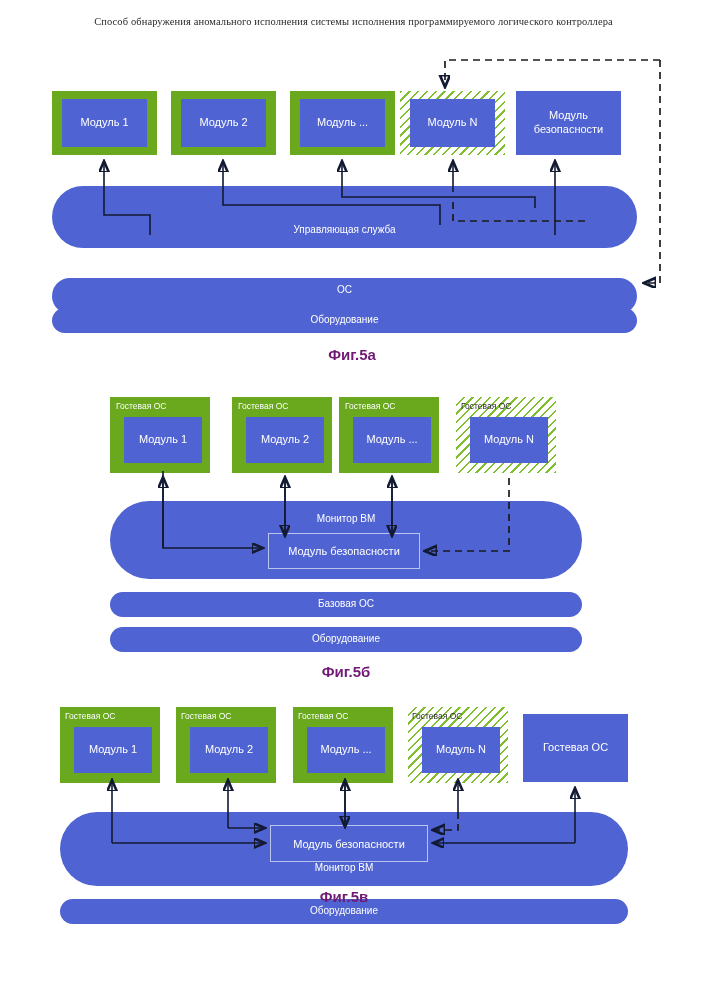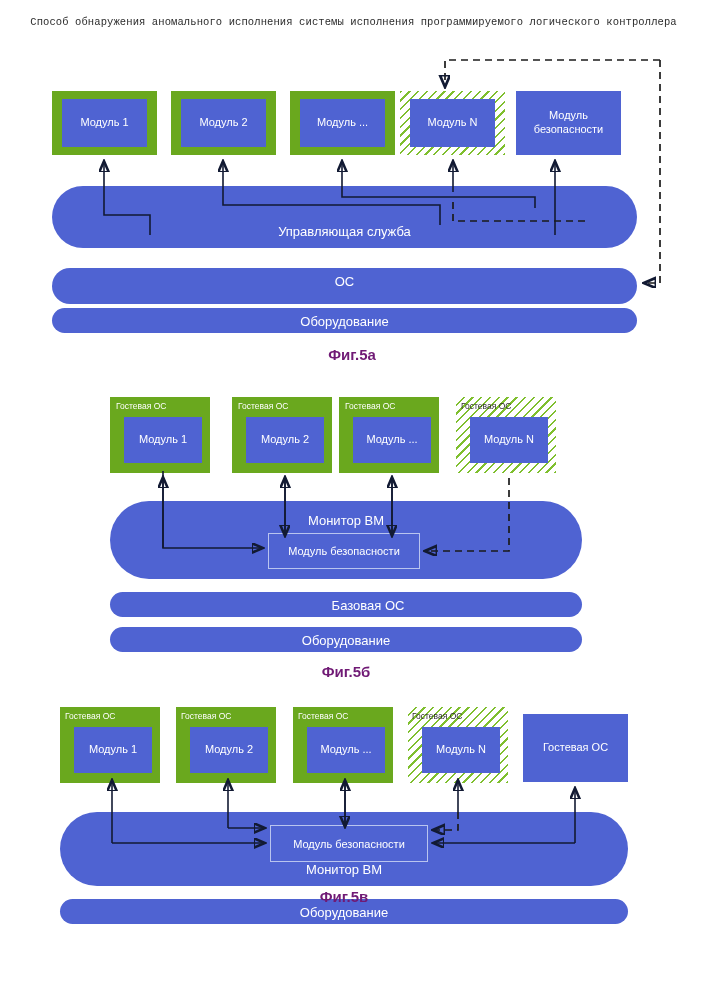--- a/index.html
+++ b/index.html
@@ -9,21 +9,21 @@
     font-family:"Liberation Sans","DejaVu Sans",sans-serif;
     position:relative;
     overflow:hidden;
     color:#1a1a1a;
   }
   #page{position:relative;width:707px;height:1000px;}
 
   .doc-title{
     position:absolute;left:0;top:16px;width:707px;
     text-align:center;
-    font-family:Liberation Mono, monospace;
+    font-family:Liberation Serif, serif;
     font-size:10.5px;
     color:#2b2b2b;
     letter-spacing:0.1px;
   }
 
   
   .fig{position:absolute;}
 
   .pill{
     position:absolute;
@@ -34,21 +34,21 @@
     align-items:center;
     justify-content:center;
     font-size:11px;
     box-sizing:border-box;
   }
   .pill .pill-label{
     position:absolute;
     left:0;width:100%;
     text-align:center;
     color:#fff;
-    font-size:13px;
+    font-size:10px;
     pointer-events:none;
   }
 
   .greenbox{
     position:absolute;
     background:#6aa81e;
     box-sizing:border-box;
     z-index:4;
   }
   .hatchbox{
@@ -129,21 +129,21 @@
     <div class="bluebox" style="left:300px;top:99px;width:85px;height:48px;">Модуль ...</div>
 
     <div class="hatchbox" style="left:400px;top:91px;width:105px;height:64px;"></div>
     <div class="bluebox" style="left:410px;top:99px;width:85px;height:48px;">Модуль N</div>
 
     <div class="bluebox" style="left:516px;top:91px;width:105px;height:64px;">Модуль безопасности</div>
 
     <div class="pill" style="left:52px;top:186px;width:585px;height:62px;">
       <span class="pill-label" style="top:38px;">Управляющая служба</span>
     </div>
-    <div class="pill" style="left:52px;top:268px;width:585px;height:36px;">
+    <div class="pill" style="left:52px;top:278px;width:585px;height:36px;">
       <span class="pill-label" style="top:6px;">ОС</span>
     </div>
     <div class="pill" style="left:52px;top:308px;width:585px;height:25px;">
       <span class="pill-label" style="top:6px;">Оборудование</span>
     </div>
 
     <div class="figlabel" style="left:252px;top:346px;width:200px;">Фиг.5а</div>
   </div>
 
   <div class="fig">
@@ -163,21 +163,21 @@
     <div class="hatchbox" style="left:456px;top:397px;width:100px;height:76px;"></div>
     <div class="guestlabel dark" style="left:461px;top:401px;">Гостевая ОС</div>
     <div class="bluebox" style="left:470px;top:417px;width:78px;height:46px;">Модуль N</div>
 
     <div class="pill" style="left:110px;top:501px;width:472px;height:78px;">
       <span class="pill-label" style="top:12px;">Монитор ВМ</span>
     </div>
     <div class="secbox" style="left:268px;top:533px;width:152px;height:36px;">Модуль безопасности</div>
 
     <div class="pill" style="left:110px;top:592px;width:472px;height:25px;">
-      <span class="pill-label" style="top:6px;padding-left:22px;">Базовая ОС</span>
+      <span class="pill-label" style="top:6px;">Базовая ОС</span>
     </div>
     <div class="pill" style="left:110px;top:627px;width:472px;height:25px;">
       <span class="pill-label" style="top:6px;">Оборудование</span>
     </div>
 
     <div class="figlabel" style="left:246px;top:663px;width:200px;">Фиг.5б</div>
   </div>
 
   <div class="fig">
 

